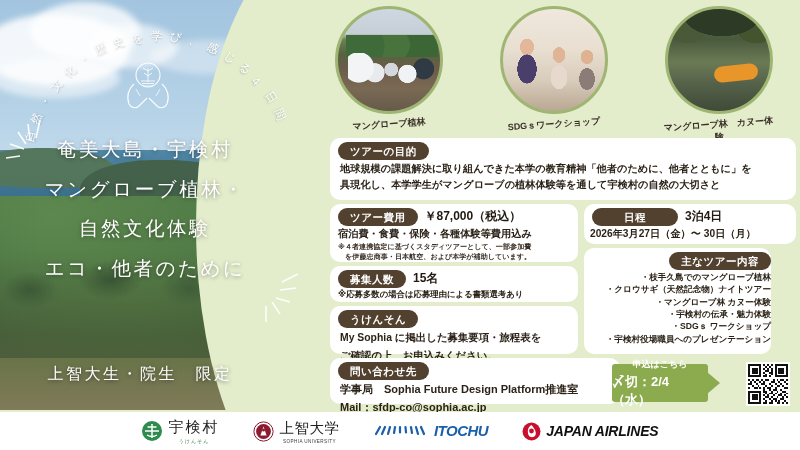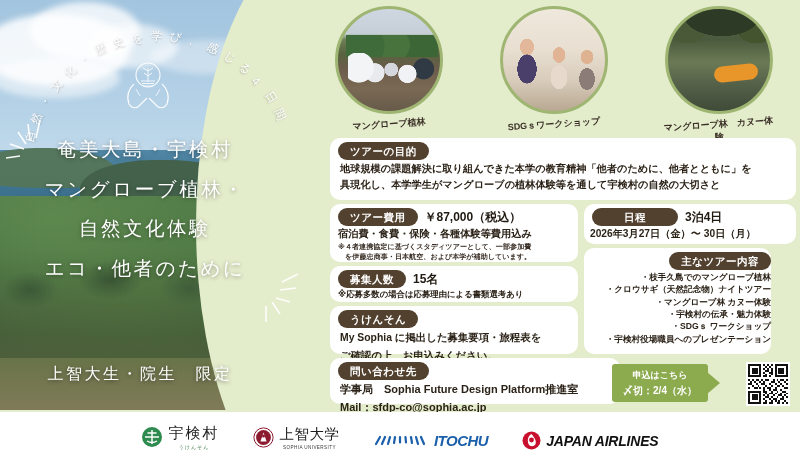--- a/index.html
+++ b/index.html
@@ -229,21 +229,21 @@
     font-weight: bold;
   }
 
   
   #p-purpose { left: 330px; top: 138px; width: 466px; height: 62px; }
   #p-purpose .pill { margin: 4px 15px 1px 8px; }
   #p-purpose .bodytxt { margin: 1px 10px 0 10px; }
 
   
   #p-cost { left: 330px; top: 204px; width: 248px; height: 58px; }
-  .rowline { display: flex; align-items: flex-end; gap: 7px; padding: 4px 0 0 8px; }
+  .rowline { display: flex; align-items: flex-start; gap: 7px; padding: 4px 0 0 8px; }
   .bignum { font-size: 12px; font-weight: bold; color: #211a12; }
   #p-cost .bodytxt { margin: 1px 6px 0 8px; }
   #p-cost .note { margin: 1px 6px 0 8px; }
 
   
   #p-sched { left: 584px; top: 204px; width: 212px; height: 40px; }
   #p-sched .rowline { padding: 4px 0 0 8px; }
   #p-sched .datesub { font-size: 10.2px; font-weight: bold; color: #2c2318; margin: 1px 0 0 6px; }
   .pill-center { width: 86px; text-align: center; }
 
@@ -273,40 +273,40 @@
   .apply-box {
     position: absolute; left: 0; top: 2px;
     width: 96px; height: 38px;
     background: #8cab4f;
     border-radius: 3px;
     display: flex; flex-direction: column;
     align-items: center; justify-content: center;
     color: #fff; font-weight: bold;
   }
   .apply-box .a1 { font-size: 9px; }
-  .apply-box .a2 { font-size: 10px; margin-top: 2px; }
+  .apply-box .a2 { font-size: 13px; margin-top: 2px; }
   .apply-arrow {
     position: absolute; left: 95px; top: 10px;
     width: 0; height: 0;
     border-top: 11px solid transparent;
     border-bottom: 11px solid transparent;
     border-left: 13px solid #8cab4f;
   }
   .qr {
     position: absolute; left: 134px; top: 0px;
     width: 44px; height: 44px;
     background: #fff; padding: 2px;
   }
   .qr svg { display:block; }
 
   
   .footer {
     position: absolute; left: 0; bottom: 0; width: 800px; height: 38px;
     background: #fff;
-    display: flex; align-items: flex-end; justify-content: center;
+    display: flex; align-items: center; justify-content: center;
     gap: 34px;
   }
   .logo { display: flex; align-items: center; gap: 5px; }
   .logo-t1 { font-size: 15px; color: #1f1f1f; letter-spacing: 2px; font-weight: 500; line-height:1; }
   .logo-t1s { font-size: 5px; color: #3b7a4a; letter-spacing: 1px; display:block; margin-top:2px; text-align:center;}
   .logo-t2 { font-size: 14.5px; color: #1f1f1f; letter-spacing: 0.5px; line-height:1; }
   .logo-t2s { font-size: 4.6px; color: #3a3a3a; letter-spacing: .4px; display:block; margin-top:2px; text-align:center;}
   .itochu { color: #1b5faa; font-style: italic; font-weight: bold; font-size: 15px; letter-spacing: -0.5px; line-height: 1; }
   .jal { color: #111; font-style: italic; font-weight: bold; font-size: 14px; letter-spacing: -0.2px; }
 </style>

